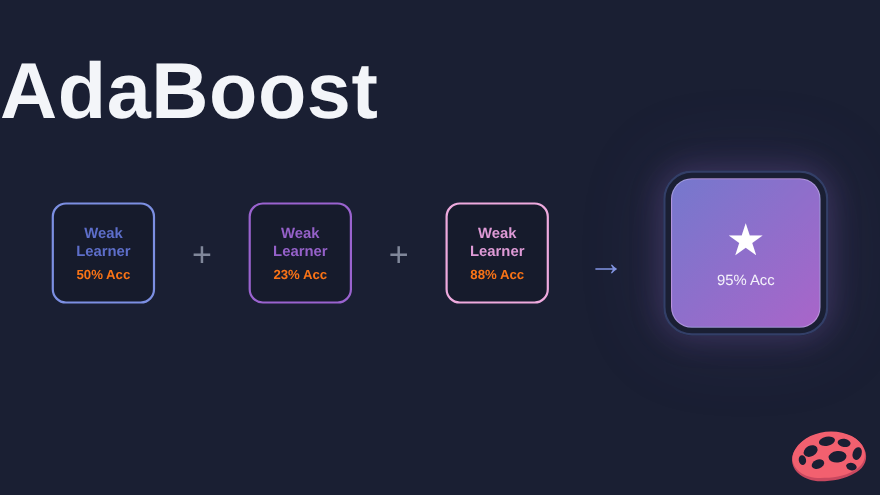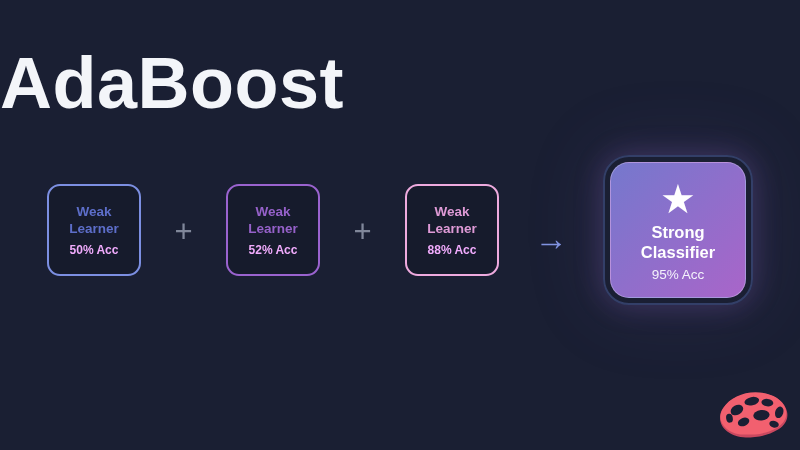--- a/index.html
+++ b/index.html
@@ -58,21 +58,21 @@
     white-space: pre-line;
     text-align: center;
     font-size: 13.5px;
     line-height: 17px;
     font-weight: bold;
     color: var(--text-color, #5d6ec9);
   }
   .acc {
     font-size: 12px;
     font-weight: bold;
-    color: #f0abfc;
+    color: #f97316;
   }
   .op {
     flex: 0 0 auto;
     text-align: center;
     line-height: 1;
   }
   .plus {
     width: 85px;
     font-size: 31px;
     font-weight: 400;
@@ -150,38 +150,36 @@
       <div class="weak-title">Weak
 Learner</div>
       <div class="acc">50% Acc</div>
     </div>
 
     <div class="op plus">+</div>
 
     <div class="weak-card" style="--accent: #9a63cf; --text-color: #9561c9;">
       <div class="weak-title">Weak
 Learner</div>
-      <div class="acc">52% Acc</div>
+      <div class="acc">23% Acc</div>
     </div>
 
     <div class="op plus">+</div>
 
     <div class="weak-card" style="--accent: #eeaade; --text-color: #de9ad6;">
       <div class="weak-title">Weak
 Learner</div>
       <div class="acc">88% Acc</div>
     </div>
 
     <div class="op arrow">→</div>
 
     <div class="strong-outer">
       <div class="strong-inner" style="--g1: #7578cd; --g2: #a965c9;">
         <div class="star">★</div>
-        <div class="strong-title">Strong
-Classifier</div>
         <div class="strong-acc">95% Acc</div>
       </div>
     </div>
 
   </div>
 
   <svg class="logo" viewBox="0 0 100 70" xmlns="http://www.w3.org/2000/svg">
     <path d="M14 56 C4 48 1 36 8 25 C16 12 34 4 53 4 C72 4 88 12 93 25 C98 36 93 47 83 53 C68 62 54 64 39 64 C29 64 21 61 14 56 Z" fill="#c9485f"></path>
     <path d="M13 52 C4 45 2 34 9 24 C17 11 34 3 52 3 C71 3 87 11 92 24 C96 34 92 44 82 50 C67 59 54 60 39 60 C29 60 20 58 13 52 Z" fill="#f2606f"></path>
     <g fill="#1a1f33">

